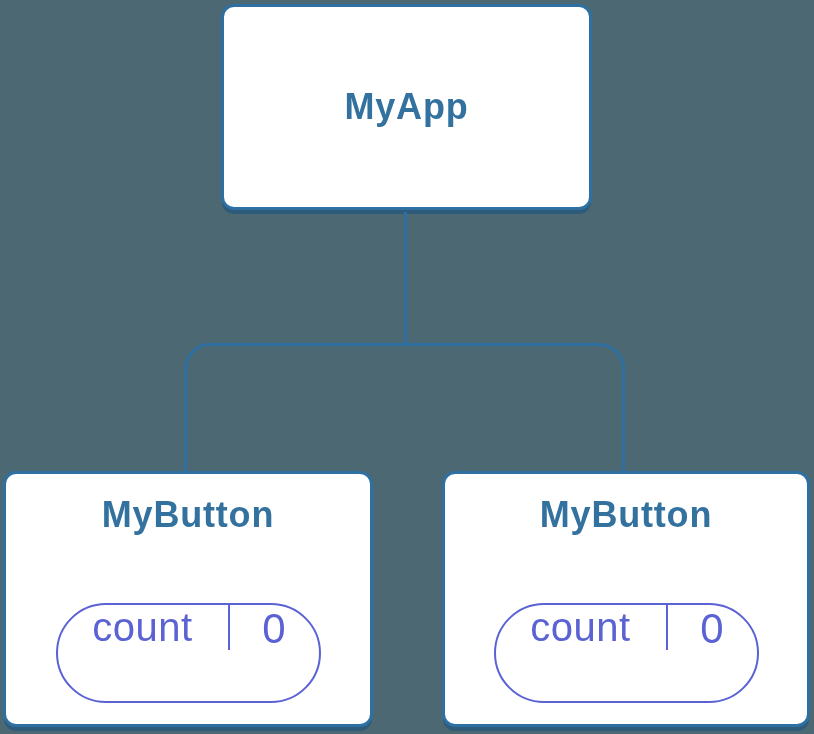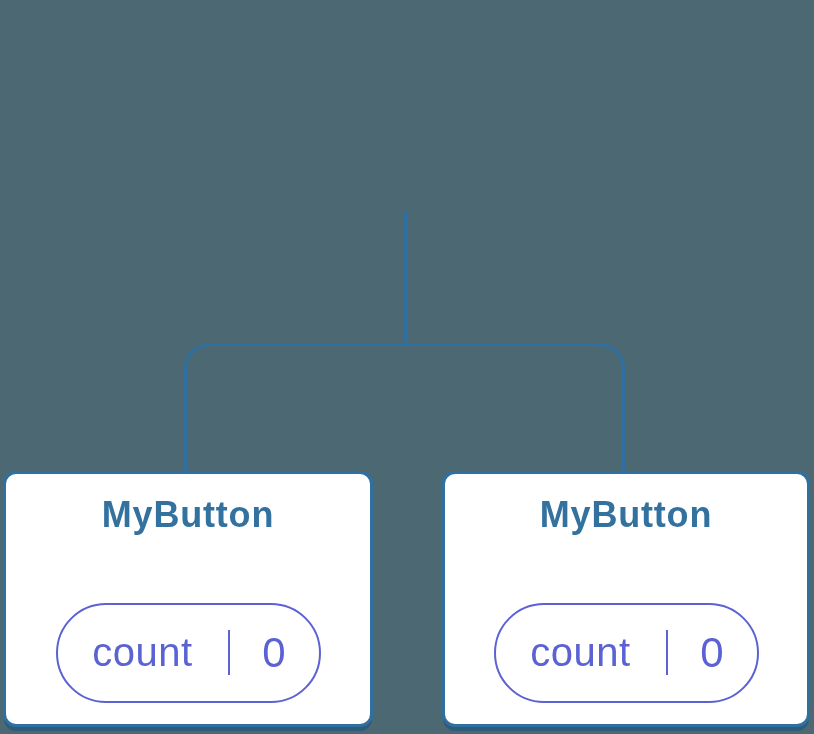--- a/index.html
+++ b/index.html
@@ -50,21 +50,21 @@
     position:absolute;
     left:184px;top:343px;
     width:441px;height:128px;
     box-sizing:border-box;
     border:3px solid var(--node-stroke);
     border-bottom:none;
     border-radius:26px 26px 0 0;
   }
   .state-pill{
     display:flex;
-    align-items:center;
+    align-items:flex-start;
     width:265px;height:100px;
     box-sizing:border-box;
     border:2.5px solid var(--state-accent);
     border-radius:50px;
     background:var(--node-fill);
     overflow:hidden;
     margin-top:40px;
   }
   .pill-key-cell{
     width:172px;
@@ -86,20 +86,23 @@
     color:var(--state-accent);
     font-size:42px;
     font-weight:400;
   }
 </style>
 </head>
 <body>
 
 <div class="stage">
 
+  <div class="card card-root">
+    <span class="node-title">MyApp</span>
+  </div>
 
   <div class="connector-stub"></div>
   <div class="connector-bracket"></div>
 
   <div class="card card-child-left">
     <span class="node-title">MyButton</span>
     <div class="state-pill">
       <div class="pill-key-cell">
         <span class="pill-key">count</span>
       </div>

